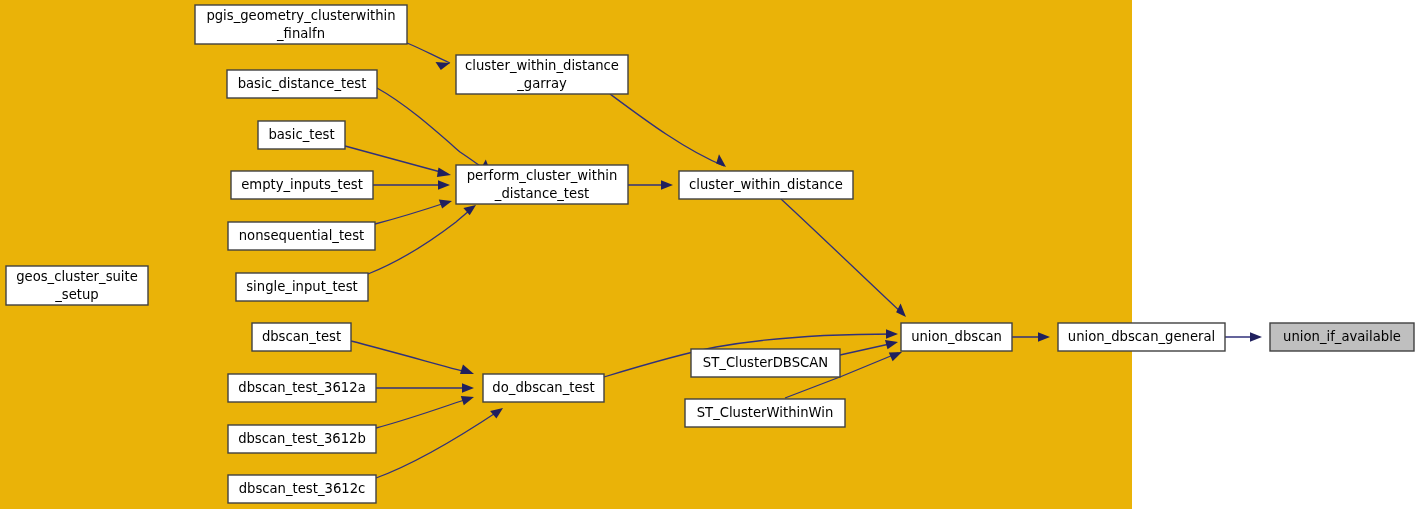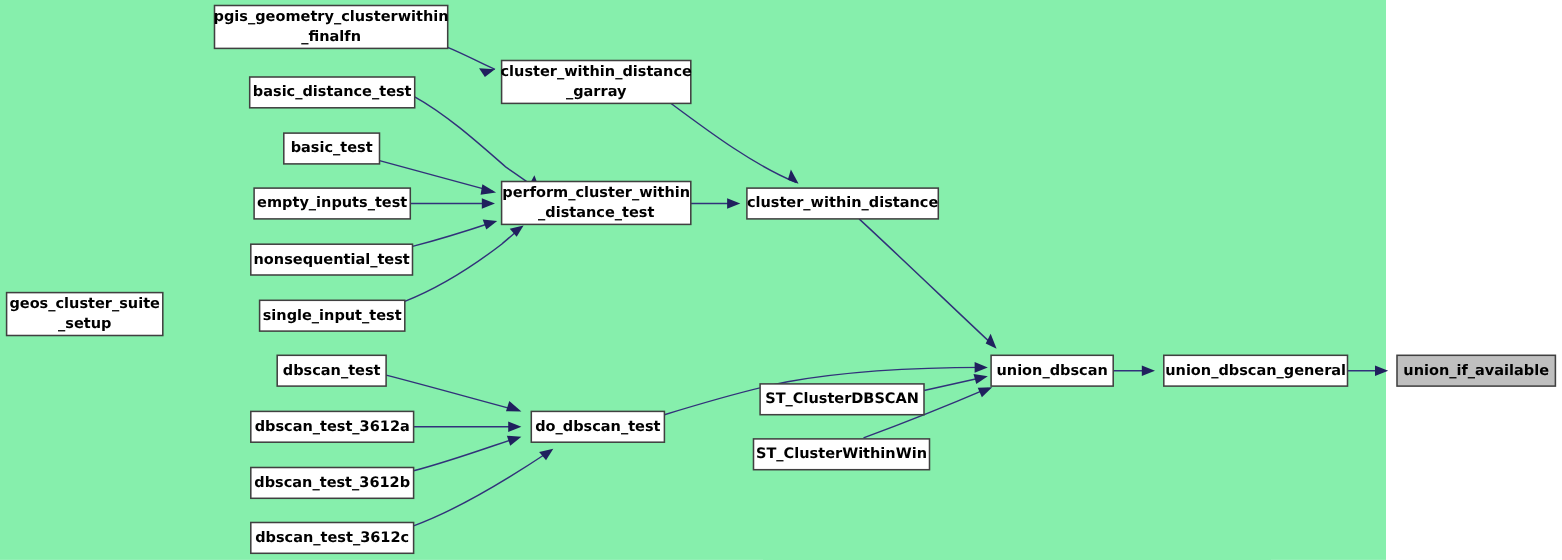--- a/index.html
+++ b/index.html
@@ -2,25 +2,24 @@
 <html><head>
 <meta charset="utf-8">
 <style>
   html, body {
     margin: 0;
     padding: 0;
     background: #ffffff;
   }
   #graph-root {
     position: relative;
-    width: 1260px;
+    width: 1132px;
     height: 509px;
-    background: #86efac;
+    background: #eab308;
     font-family: "DejaVu Sans", "Liberation Sans", sans-serif;
-    font-weight: bold;
   }
   svg#callgraph {
     display: block;
     width: 1420px;
     height: 509px;
   }
   .node-box {
     fill: #ffffff;
     stroke: #404040;
     stroke-width: 1.4;

